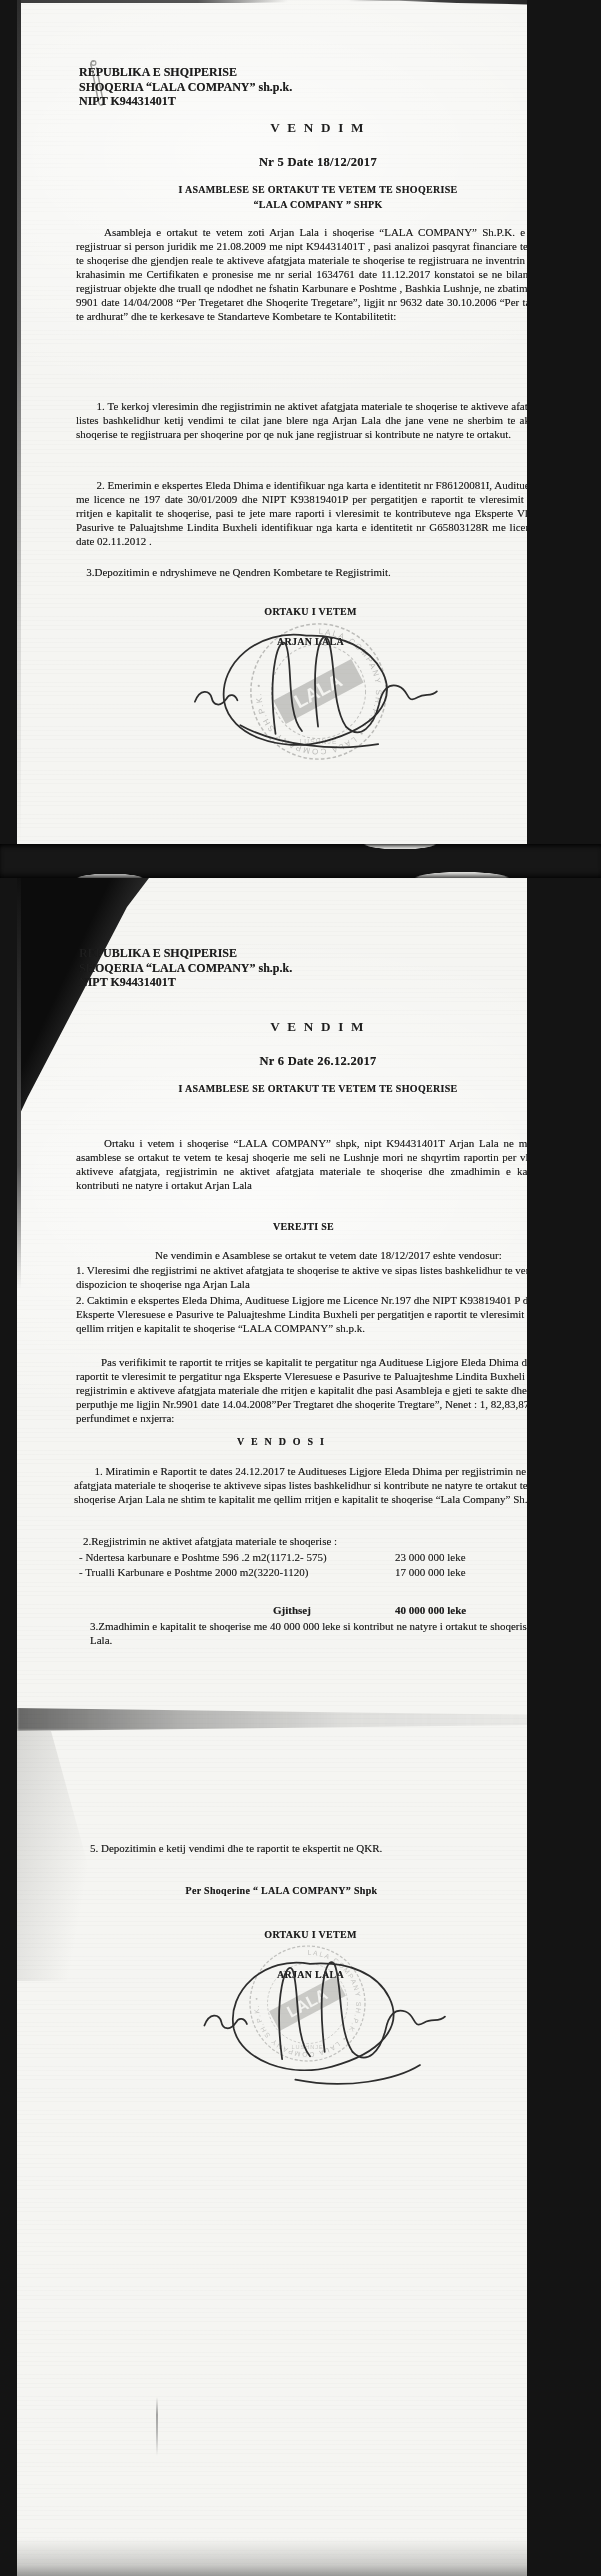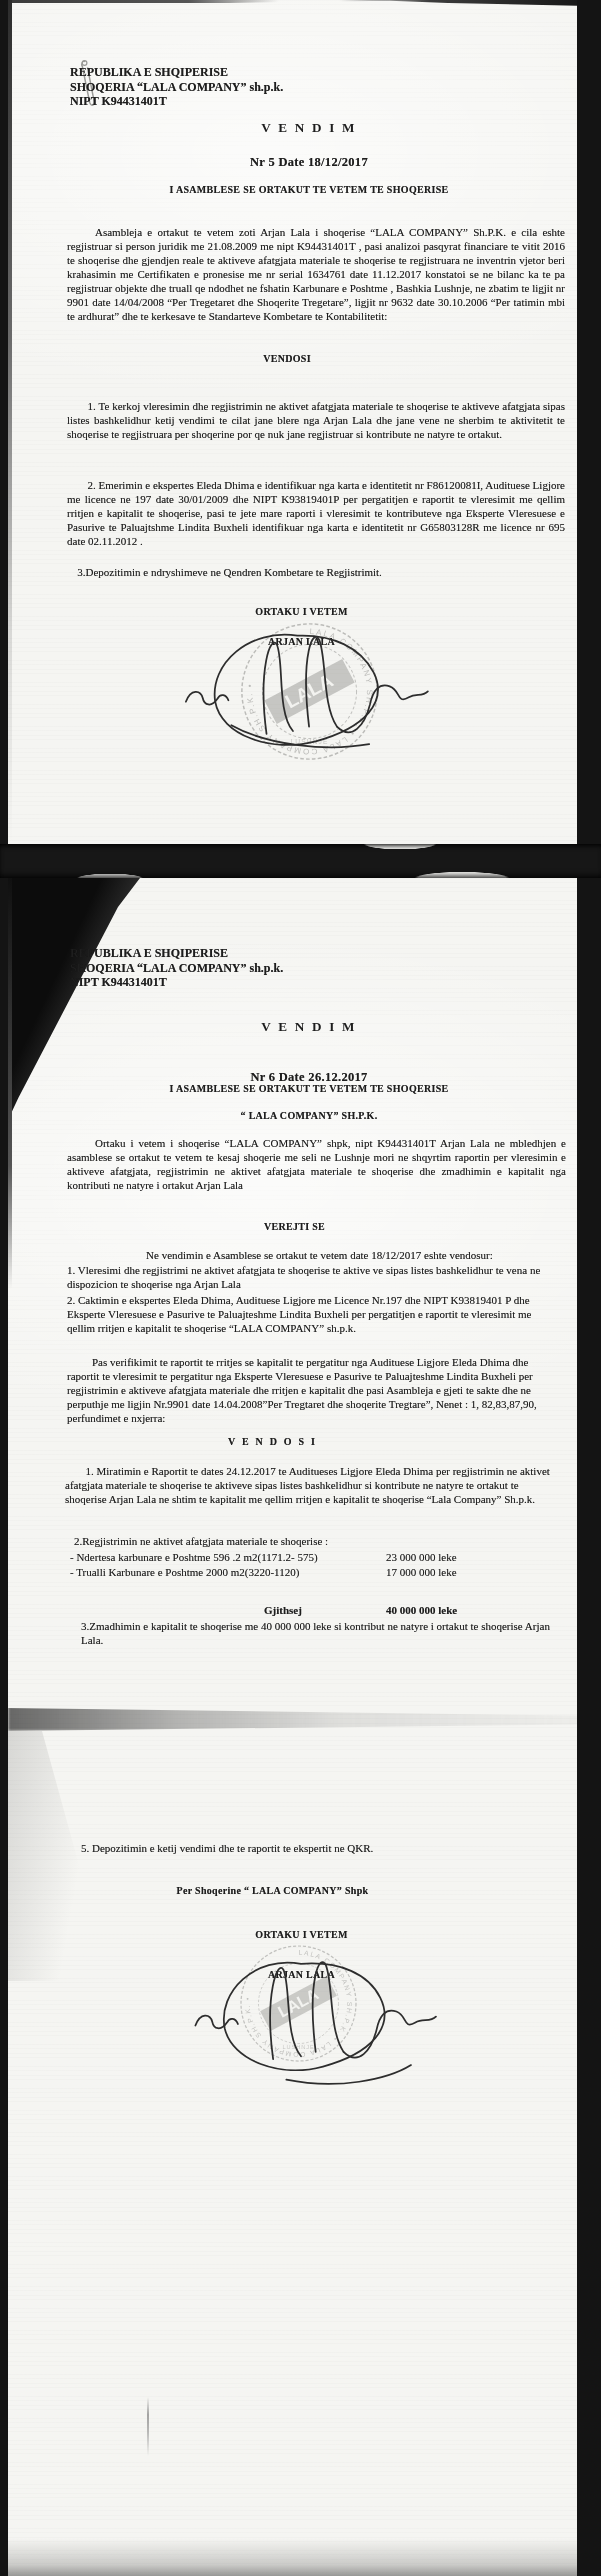--- a/index.html
+++ b/index.html
@@ -1,18 +1,18 @@
 <!DOCTYPE html>
 <html style="font-size:11.7px"><head>
 <meta charset="utf-8">
 <style>
   html,body{margin:0;padding:0;}
   body{width:602px;height:2576px;position:relative;background:#141414;
        font-family:"Liberation Serif", serif;color:#1e1e1e;}
-  .page{position:absolute;left:8px;width:569px;overflow:hidden;
+  .page{position:absolute;left:17px;width:510px;overflow:hidden;
         background-color:#f5f5f2;
         background-image:
           radial-gradient(ellipse 661px 367px at 45% 18%, rgba(255,255,255,.65), rgba(255,255,255,0) 70%),
           repeating-linear-gradient(180deg, rgba(0,0,0,.016) 0 0.7px, rgba(255,255,255,0) 0.7px 4.4px);}
   .abs{position:absolute;}
   .txt{font-size:11px;line-height:14px;text-align:justify;
        text-shadow:0 0 0.4px rgba(0,0,0,.45);}
   .indent{text-indent:28px;}
   .center{text-align:center;}
   .heading{font-weight:bold;font-size:10px;letter-spacing:0.3px;text-shadow:0 0 0.4px rgba(0,0,0,.5);}
@@ -64,24 +64,24 @@
 
   <div class="abs" style="top:65px;left:62px;">
     <div class="hdr-line">REPUBLIKA E SHQIPERISE</div>
     <div class="hdr-line">SHOQERIA “LALA COMPANY” sh.p.k.</div>
     <div class="hdr-line">NIPT  K94431401T</div>
   </div>
 
   <div class="abs big-title center" style="top:120px;left:37px;width:528px;">V E N D I M</div>
   <div class="abs heading center" style="top:155px;left:37px;width:528px;font-size:12.5px;">Nr  5 Date 18/12/2017</div>
   <div class="abs heading center" style="top:184px;left:37px;width:528px;">I ASAMBLESE SE ORTAKUT TE VETEM TE  SHOQERISE</div>
+  <div class="abs heading center" style="top:199px;left:37px;width:528px;">“LALA COMPANY ” SHPK</div>
 
   <div class="abs txt indent" style="top:225px;left:59px;width:498px;">Asambleja e ortakut te vetem zoti Arjan Lala i shoqerise “LALA COMPANY” Sh.P.K. e cila eshte regjistruar si person juridik me 21.08.2009 me nipt K94431401T , pasi analizoi pasqyrat financiare te vitit 2016 te shoqerise dhe gjendjen reale te aktiveve afatgjata materiale te shoqerise te regjistruara ne inventrin vjetor beri krahasimin me Certifikaten e pronesise me nr serial 1634761 date 11.12.2017 konstatoi se ne bilanc ka te pa regjistruar objekte dhe truall qe ndodhet ne fshatin Karbunare e Poshtme , Bashkia Lushnje, ne zbatim te ligjit nr 9901 date 14/04/2008 “Per Tregetaret dhe Shoqerite Tregetare”, ligjit nr 9632 date 30.10.2006 “Per tatimin mbi te ardhurat” dhe te kerkesave te Standarteve Kombetare te Kontabilitetit:</div>
 
-  <div class="abs heading center" style="top:353px;left:37px;width:484px;">VENDOSI</div>
 
   <div class="abs txt" style="top:399px;left:59px;width:498px;text-indent:20.5px;">1. Te kerkoj vleresimin dhe regjistrimin ne aktivet afatgjata materiale te shoqerise te aktiveve afatgjata sipas listes bashkelidhur ketij vendimi te cilat jane blere nga Arjan Lala dhe jane vene ne sherbim te aktivitetit te shoqerise te regjistruara per shoqerine por qe nuk jane regjistruar si kontribute ne natyre te ortakut.</div>
   <div class="abs txt" style="top:478px;left:59px;width:498px;text-indent:20.5px;">2. Emerimin e ekspertes Eleda Dhima e identifikuar nga karta e identitetit nr F86120081I, Audituese Ligjore me licence ne 197 date 30/01/2009 dhe NIPT K93819401P per pergatitjen e raportit te vleresimit me qellim rritjen e kapitalit te shoqerise, pasi te jete mare raporti i vleresimit te kontributeve nga Eksperte Vleresuese e Pasurive te Paluajtshme Lindita Buxheli identifikuar nga karta e identitetit nr G65803128R me licence nr 695 date 02.11.2012 .</div>
   <div class="abs txt" style="top:565px;left:59px;width:498px;text-indent:10.3px;text-align:left;">3.Depozitimin e ndryshimeve ne Qendren Kombetare te Regjistrimit.</div>
 
   <div class="abs heading center" style="top:606px;left:88px;width:411px;">ORTAKU I VETEM</div>
   <div class="abs heading center" style="top:636px;left:88px;width:411px;">ARJAN LALA</div>
 
   <svg class="abs" style="top:618px;left:228px;opacity:.55;" width="147" height="147" viewBox="0 0 200 200">
     <circle cx="100" cy="100" r="92" fill="none" stroke="#8f8f8c" stroke-width="2" stroke-dasharray="5 3"></circle>
@@ -117,23 +117,22 @@
   <div class="abs corner-wedge"></div>
   <div class="abs left-edge2"></div>
 
   <div class="abs" style="top:68px;left:62px;">
     <div class="hdr-line">REPUBLIKA E SHQIPERISE</div>
     <div class="hdr-line">SHOQERIA “LALA COMPANY” sh.p.k.</div>
     <div class="hdr-line">NIPT  K94431401T</div>
   </div>
 
   <div class="abs big-title center" style="top:141px;left:37px;width:528px;">V E N D I M</div>
-  <div class="abs heading center" style="top:176px;left:37px;width:528px;font-size:12.5px;margin-top:16px;">Nr 6 Date  26.12.2017</div>
+  <div class="abs heading center" style="top:176px;left:37px;width:528px;font-size:12.5px;">Nr 6 Date  26.12.2017</div>
   <div class="abs heading center" style="top:205px;left:37px;width:528px;">I ASAMBLESE SE ORTAKUT TE VETEM TE SHOQERISE</div>
-  <div class="abs heading center" style="top:232px;left:37px;width:528px;">“ LALA COMPANY” SH.P.K.</div>
 
   <div class="abs txt indent" style="top:258px;left:59px;width:499px;">Ortaku i vetem i shoqerise “LALA COMPANY” shpk, nipt K94431401T Arjan Lala ne mbledhjen e asamblese se ortakut te vetem te kesaj shoqerie me seli ne Lushnje mori ne shqyrtim raportin per vleresimin e aktiveve afatgjata, regjistrimin ne aktivet afatgjata materiale te shoqerise dhe zmadhimin e kapitalit nga kontributi ne natyre i ortakut Arjan Lala</div>
 
   <div class="abs heading center" style="top:343px;left:37px;width:499px;">VEREJTI  SE</div>
 
   <div class="abs txt" style="top:370px;left:59px;width:499px;text-align:center;text-indent:5.9px;">Ne vendimin e Asamblese se ortakut te vetem date 18/12/2017 eshte vendosur:</div>
   <div class="abs txt" style="top:385px;left:59px;width:499px;text-align:left;">1. Vleresimi dhe regjistrimi ne aktivet afatgjata te shoqerise te aktive ve sipas listes bashkelidhur te vena ne dispozicion te shoqerise nga Arjan Lala</div>
   <div class="abs txt" style="top:415px;left:59px;width:470px;text-align:left;">2. Caktimin e ekspertes Eleda Dhima, Audituese Ligjore me Licence Nr.197 dhe NIPT K93819401 P dhe Eksperte Vleresuese e Pasurive te Paluajteshme Lindita Buxheli per pergatitjen e raportit te vleresimit me qellim rritjen e kapitalit te shoqerise “LALA COMPANY” sh.p.k.</div>
   <div class="abs txt" style="top:477px;left:59px;width:484px;text-align:left;text-indent:25px;">Pas verifikimit te raportit te rritjes se kapitalit te pergatitur nga Audituese Ligjore Eleda Dhima dhe raportit te vleresimit te pergatitur nga Eksperte Vleresuese e Pasurive te Paluajteshme Lindita Buxheli per regjistrimin e aktiveve afatgjata materiale dhe rritjen e kapitalit dhe pasi Asambleja e gjeti te sakte dhe ne perputhje me ligjin Nr.9901 date 14.04.2008”Per Tregtaret dhe shoqerite Tregtare”, Nenet : 1, 82,83,87,90, perfundimet e nxjerra:</div>
 

